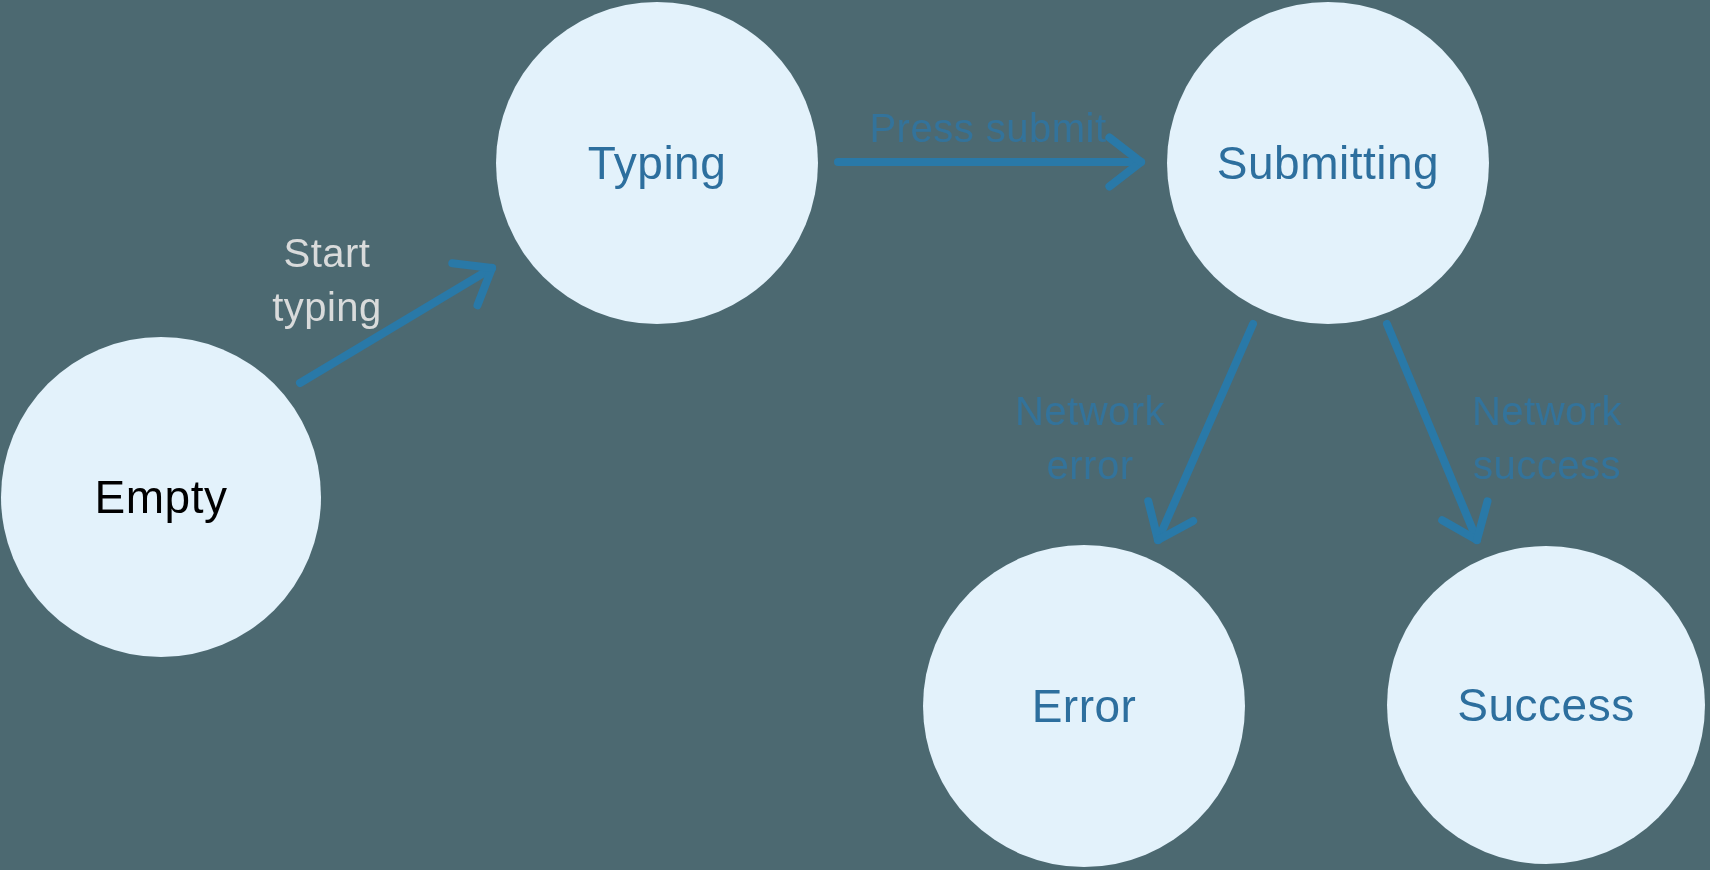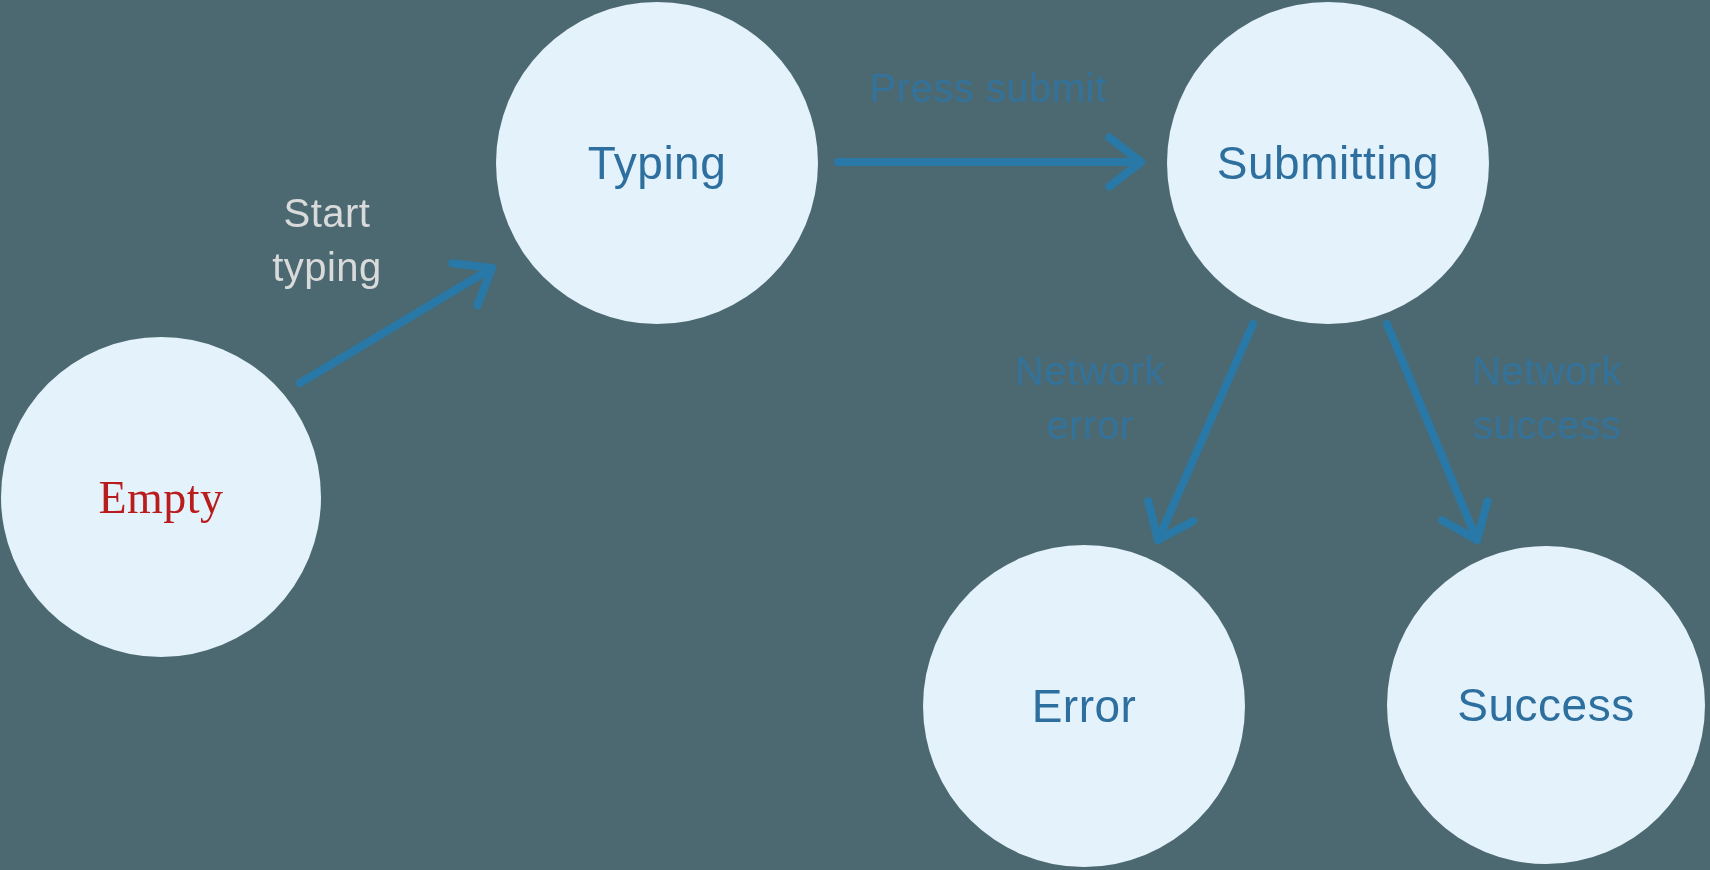--- a/index.html
+++ b/index.html
@@ -36,20 +36,21 @@
   .edge-label {
     position: absolute;
     transform: translate(-50%, -50%);
     text-align: center;
     font-size: 40px;
     font-weight: 400;
     letter-spacing: 0.5px;
     line-height: 54px;
     white-space: nowrap;
     opacity: 0.92;
+    margin-top: 40px;
   }
   .edge-label span {
     display: block;
   }
 </style>
 </head>
 <body style="background: rgb(76, 105, 113);">
 
 <div id="stage" style="width: 1710px; height: 870px; background: rgb(76, 105, 113);">
   <svg id="edges" width="1710" height="870" viewBox="0 0 1710 870">
@@ -68,21 +69,21 @@
         <line x1="1158" y1="540" x2="1148.2725920512526" y2="501.2008049748626"></line>
         <line x1="1158" y1="540" x2="1193.1712622321968" y2="520.947905285926"></line>
       </g>
       <g stroke="#2979A8" stroke-width="8" stroke-linecap="round" fill="none">
         <line x1="1387" y1="324" x2="1477" y2="540"></line>
         <line x1="1477" y1="540" x2="1442.2081126733292" y2="520.263623021227"></line>
         <line x1="1477" y1="540" x2="1487.484434049829" y2="501.3984891143522"></line>
       </g>
     </svg>
 <div class="node" style="left: 1px; top: 337px; width: 320px; height: 320px; background: rgb(227, 242, 251);">
-      <span class="node-label" style="color: #b91c1c; font-family: Liberation Serif, serif;">Empty</span>
+      <span class="node-label" style="color: #000000;">Empty</span>
     </div>
     <div class="node" style="left: 496px; top: 2px; width: 322px; height: 322px; background: rgb(227, 242, 251);">
       <span class="node-label" style="color: rgb(45, 111, 158);">Typing</span>
     </div>
     <div class="node" style="left: 1167px; top: 2px; width: 322px; height: 322px; background: rgb(227, 242, 251);">
       <span class="node-label" style="color: rgb(45, 111, 158);">Submitting</span>
     </div>
     <div class="node" style="left: 923px; top: 545px; width: 322px; height: 322px; background: rgb(227, 242, 251);">
       <span class="node-label" style="color: rgb(45, 111, 158);">Error</span>
     </div>

